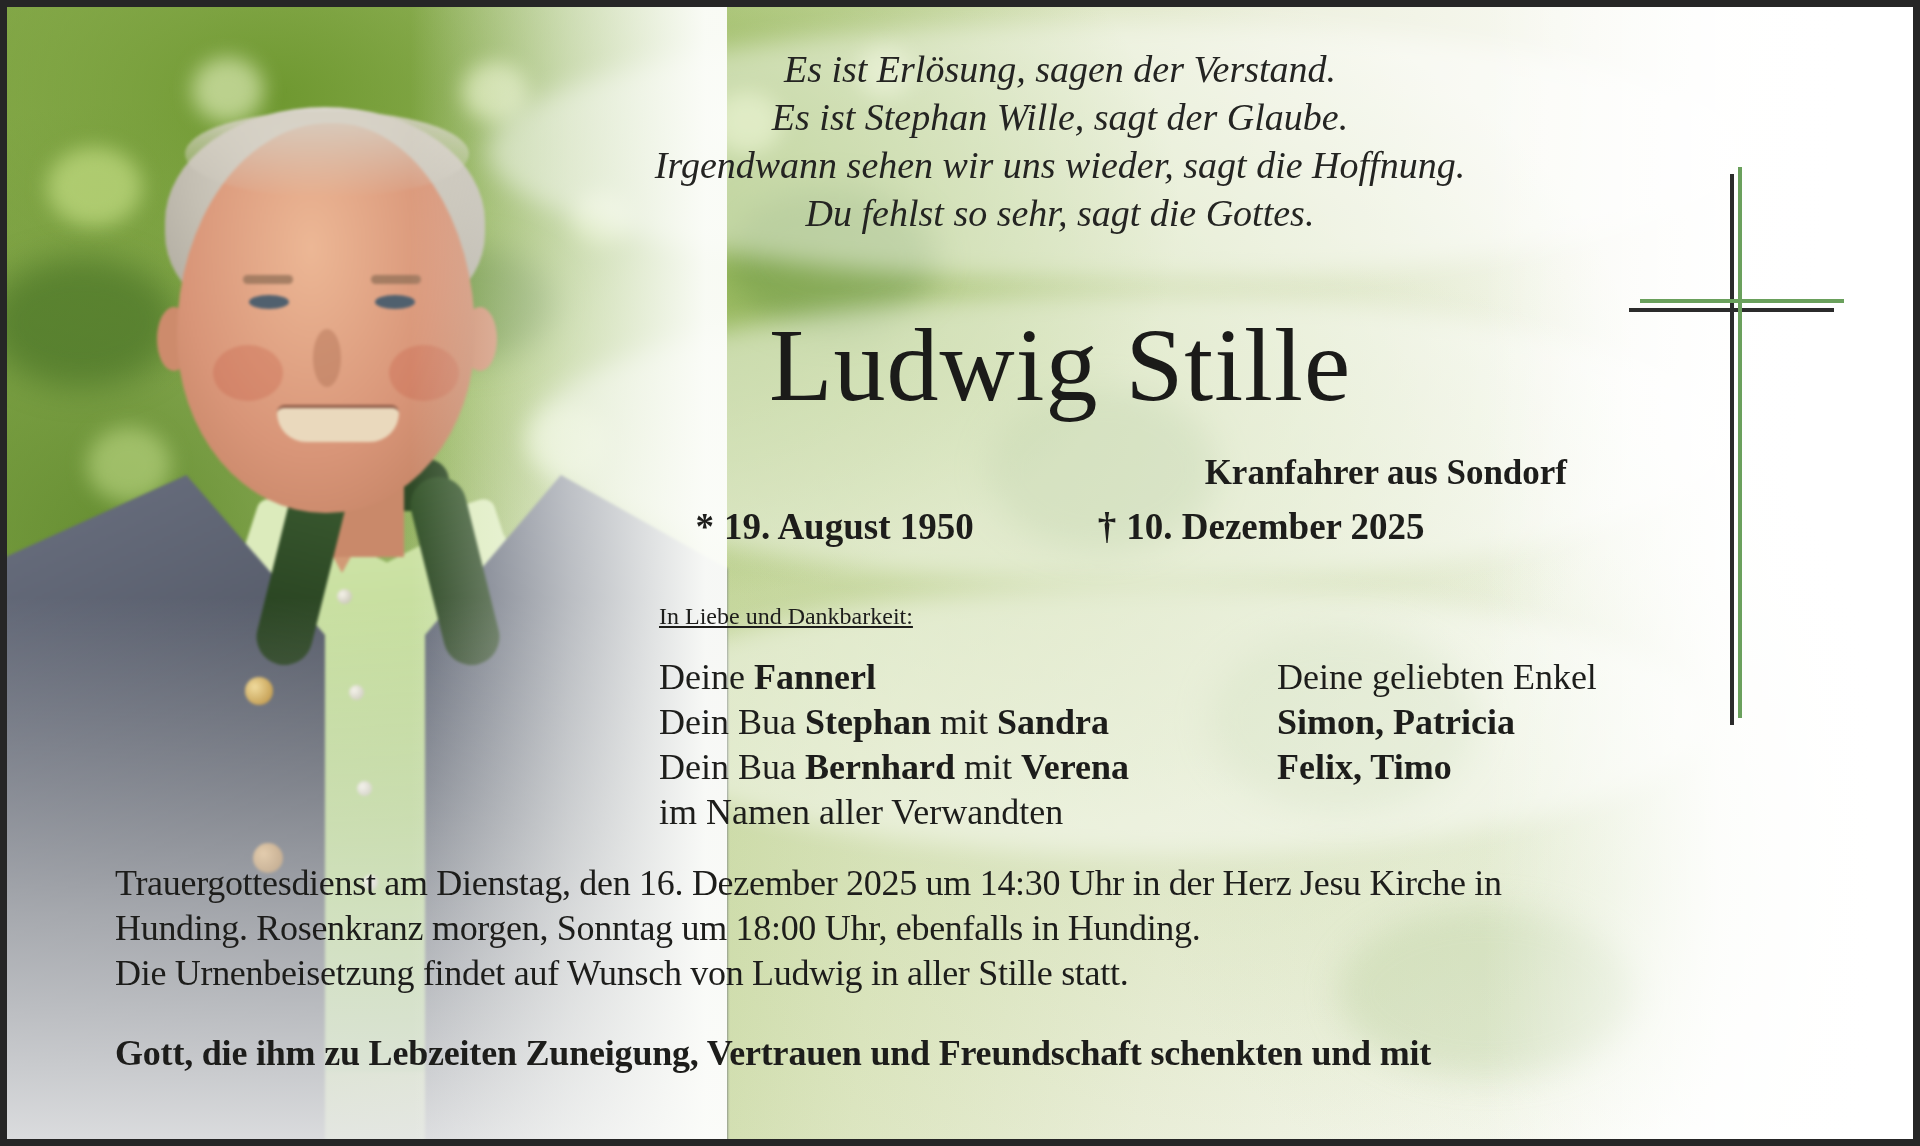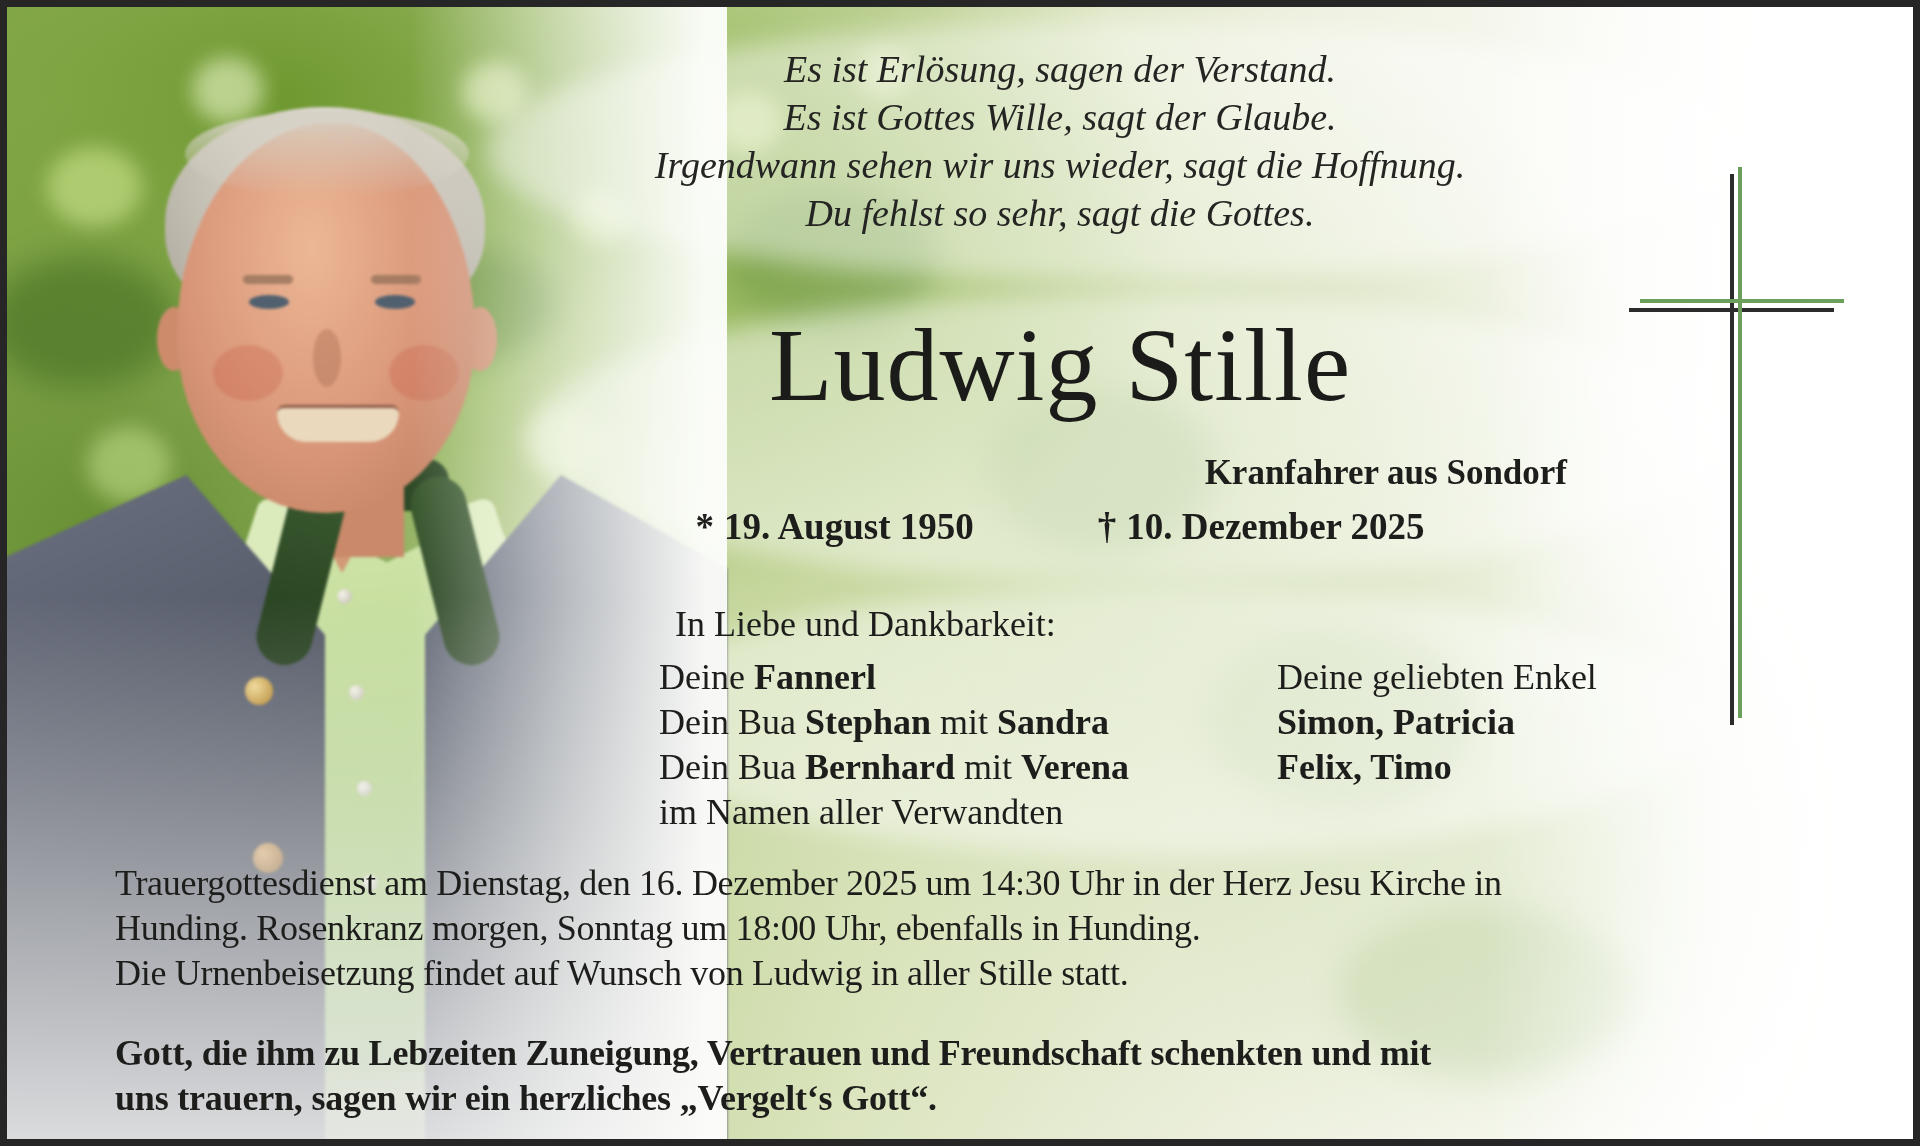--- a/index.html
+++ b/index.html
@@ -87,21 +87,21 @@
   .txt{position:absolute;z-index:6;}
   .poem{left:546px;top:38px;width:1014px;text-align:center;
     font-style:italic;font-size:38px;line-height:48px;color:#242422;}
   .name{left:546px;top:298px;width:1014px;text-align:center;
     font-size:104px;line-height:1.15;letter-spacing:1px;color:#1b1b19;}
   .subtitle{left:546px;top:446px;width:1014px;text-align:right;
     font-size:35px;font-weight:bold;}
   .dates{left:546px;top:498px;width:1014px;display:flex;justify-content:center;gap:124px;
     font-size:37px;font-weight:bold;white-space:nowrap;}
   .date-item .sym{margin-right:10px;}
-  .dedication-heading{left:668px;top:596px;font-size:36px;white-space:nowrap;}
+  .dedication-heading{left:652px;top:596px;font-size:24px;white-space:nowrap;text-decoration:underline;}
   .family{left:652px;top:648px;display:flex;font-size:36px;line-height:45px;white-space:nowrap;}
   .fam-col-left{width:618px;}
   .fam-col-right{width:540px;}
   .b{font-weight:bold;font-family:Liberation Serif, serif;}
   .service{left:108px;top:854px;font-size:36px;line-height:45px;letter-spacing:-0.3px;white-space:nowrap;}
   .closing{left:108px;top:1024px;font-size:36px;line-height:45px;font-weight:bold;
     letter-spacing:-0.2px;white-space:nowrap;}
 </style>
 </head>
 <body>
@@ -167,21 +167,21 @@
 
   <div class="cross">
     <div class="cx-vert-dark"></div>
     <div class="cx-horiz-dark"></div>
     <div class="cx-vert-green"></div>
     <div class="cx-horiz-green"></div>
   </div>
 
   <div class="txt poem">
     <div>Es ist Erlösung, sagen der Verstand.</div>
-    <div>Es ist Gottes Wille, sagt der Glaube.</div>
+    <div>Es ist Stephan Wille, sagt der Glaube.</div>
     <div>Irgendwann sehen wir uns wieder, sagt die Hoffnung.</div>
     <div>Du fehlst so sehr, sagt die Gottes.</div>
   </div>
 
   <div class="txt name">Ludwig Stille</div>
   <div class="txt subtitle">Kranfahrer aus Sondorf</div>
   <div class="txt dates">
     <div class="date-item"><span class="sym">*</span><span>19. August 1950</span></div>
     <div class="date-item"><span class="sym">†</span><span>10. Dezember 2025</span></div>
   </div>
@@ -202,16 +202,15 @@
   </div>
 
   <div class="txt service">
     <div>Trauergottesdienst am Dienstag, den 16. Dezember 2025 um 14:30 Uhr in der Herz Jesu Kirche in</div>
     <div>Hunding. Rosenkranz morgen, Sonntag um 18:00 Uhr, ebenfalls in Hunding.</div>
     <div>Die Urnenbeisetzung findet auf Wunsch von Ludwig in aller Stille statt.</div>
   </div>
 
   <div class="txt closing">
     <div>Gott, die ihm zu Lebzeiten Zuneigung, Vertrauen und Freundschaft schenkten und mit</div>
-    <div>uns trauern, sagen wir ein herzliches „Vergelt‘s Gott“.</div>
   </div>
 
 </div>
 
 </body></html>

